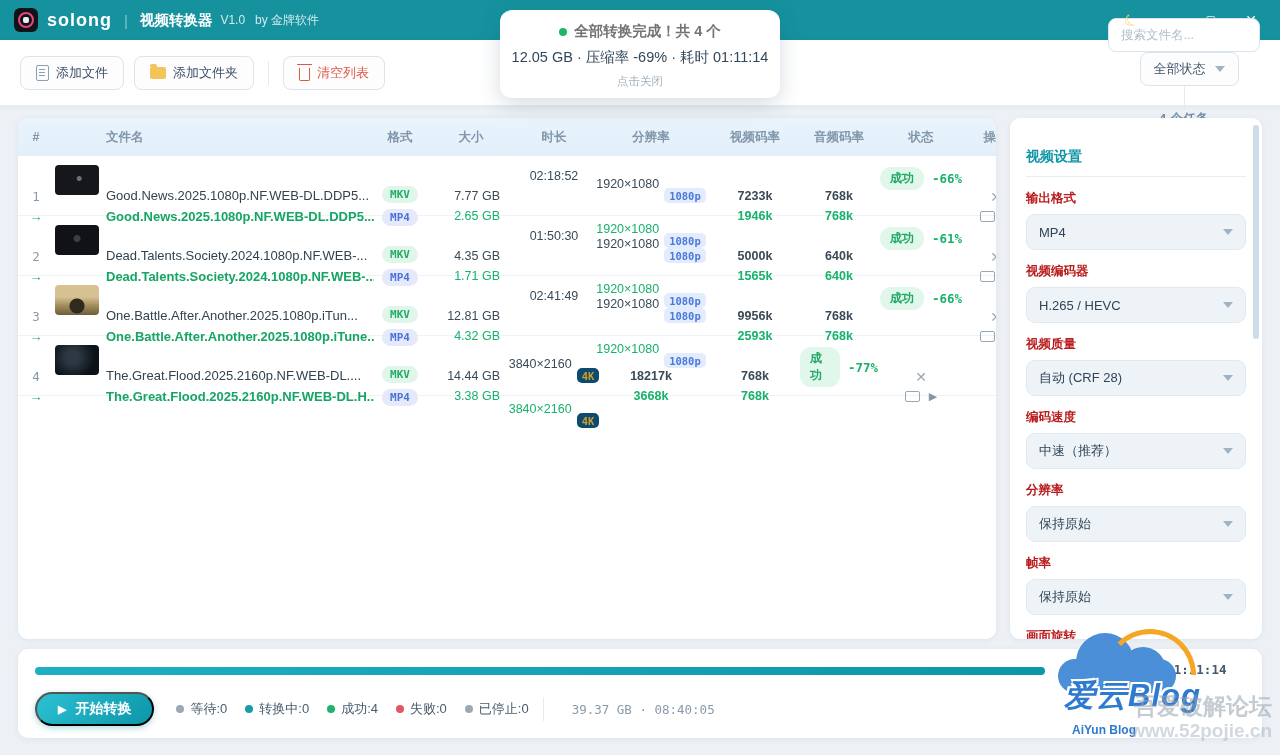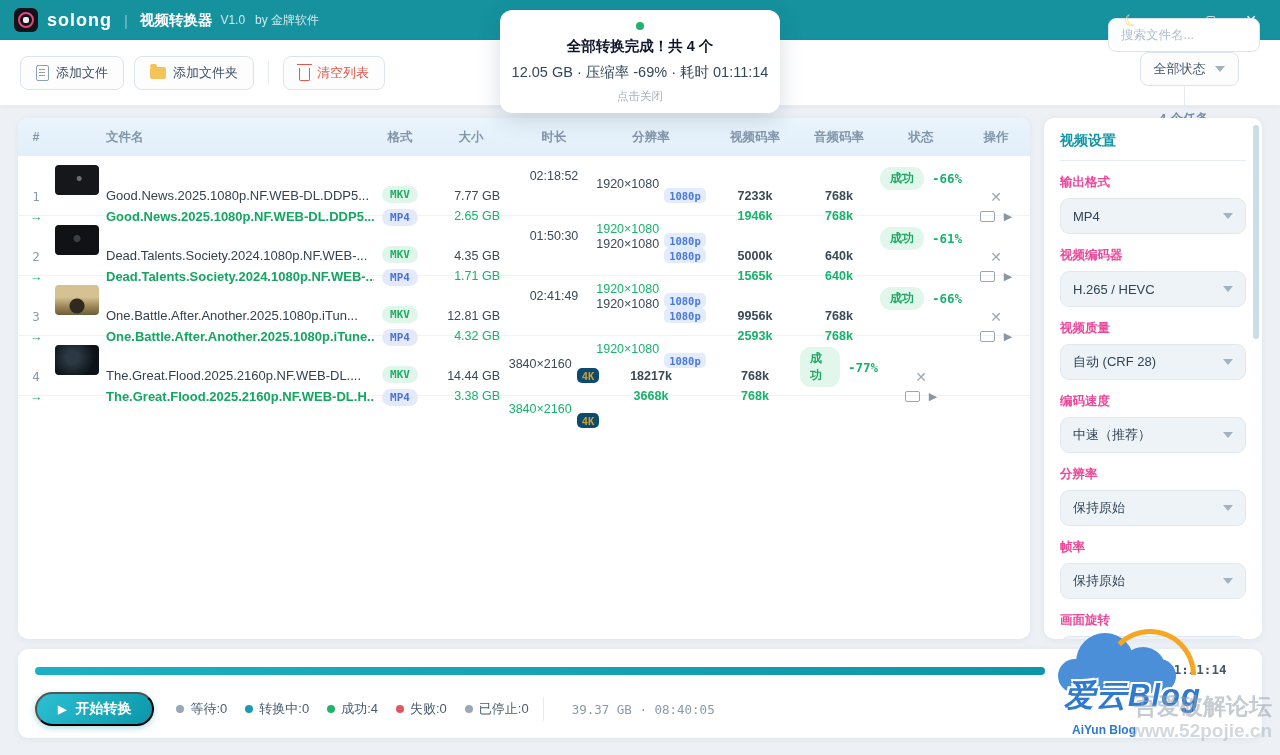--- a/index.html
+++ b/index.html
@@ -17,21 +17,21 @@
   .app-sub { font-size:14.5px; font-weight:700; }
   .app-ver { font-size:12px; color:rgba(255,255,255,.8); margin-left:8px; }
   .app-by { font-size:12px; color:rgba(255,255,255,.8); margin-left:10px; }
   .tb-right { margin-left:auto; display:flex; align-items:center; gap:10px; }
   .tb-btn { width:30px; height:26px; display:flex; align-items:center; justify-content:center; font-size:14px; color:#eaf4f6; cursor:pointer; }
   .moon { color:#ffd76e; font-size:16px; transform:rotate(-25deg); }
   .maxi { font-size:12px; }
 
   
   .notif { position:absolute; left:50%; top:10px; transform:translateX(-50%); width:280px; background:#fff; border-radius:12px; box-shadow:0 6px 22px rgba(25,60,90,.18); z-index:60; text-align:center; padding:12px 10px 9px; cursor:pointer; }
-  .notif-l1 { font-size:14.5px; color:#0f172a; font-weight:600; display:flex; align-items:center; justify-content:center; gap:7px;flex-direction:column; }
+  .notif-l1 { font-size:14.5px; color:#737373; font-weight:600; display:flex; align-items:center; justify-content:center; gap:7px; }
   .notif-dot { width:8px; height:8px; border-radius:50%; background:#21b36b; display:inline-block; }
   .notif-l2 { font-size:14.5px; color:#33475a; margin-top:7px; }
   .notif-close { font-size:11.5px; color:#a3b2c0; margin-top:7px; }
 
   
   .toolbar { height:66px; background:#fff; display:flex; align-items:center; padding:0 20px; border-bottom:1px solid #e7edf3; box-shadow:0 1px 4px rgba(30,60,90,.05); flex:0 0 auto; }
   .btn { display:inline-flex; align-items:center; gap:7px; height:34px; padding:0 15px; border:1px solid #dbe4ec; border-radius:8px; background:#fdfdfe; font-size:13px; color:#3e5166; cursor:pointer; }
   .btn + .btn { margin-left:10px; }
   .btn.danger { color:#e0584a; margin-left:0; }
   .vdiv { width:1px; height:24px; background:#e4ebf1; margin:0 14px; }
@@ -95,23 +95,23 @@
   .status { align-items:center; justify-content:flex-start; padding-top:11px; }
   .status .line { display:flex; align-items:center; gap:8px; }
   .pill { background:#e2f7eb; color:#1fa864; font-size:12px; font-weight:700; padding:3px 10px; border-radius:11px; }
   .ratio { color:#17b26b; font-size:12.5px; font-weight:700; font-family:"DejaVu Sans Mono",monospace; }
   .act { align-items:center; }
   .act .x { color:#9aa7b5; font-size:14px; cursor:pointer; line-height:14px; }
   .row2icons { display:flex; align-items:center; gap:9px; }
   .row2icons .play { color:#8897a6; font-size:11px; cursor:pointer; }
 
   
-  .sidebar { width:218px; flex:0 0 auto; padding:14px 16px 12px; position:relative; overflow:hidden; }
+  .sidebar { width:252px; flex:0 0 auto; padding:30px 16px 12px; position:relative; overflow:hidden; }
   .sb-title { color:#1296a5; font-weight:700; font-size:14px; padding-bottom:10px; border-bottom:1px solid #e6edf3; }
-  .sb-label { font-size:12.5px; color:#ec4899; font-weight:600; margin:13px 0 7px; }
+  .sb-label { font-size:12.5px; color:#b91c1c; font-weight:600; margin:13px 0 7px; }
   .sel { display:flex; justify-content:space-between; align-items:center; height:36px; background:#eef3f8; border:1px solid #e0e9f0; border-radius:9px; padding:0 12px; color:#2f4456; font-size:13px; cursor:pointer; }
   .sb-scroll { position:absolute; right:3px; top:7px; width:6px; height:214px; background:#ccdcea; border-radius:3px; cursor:pointer; }
 
   
   .footer-wrap { flex:0 0 auto; padding:10px 18px 17px; }
   .footer { padding:13px 17px 12px; position:relative; }
   .prog-row { display:flex; align-items:center; gap:16px; }
   .pbar { flex:1 1 auto; height:8px; border-radius:4px; background:linear-gradient(90deg,#1db0c2,#0d96a8); }
   .prog-label { font-family:"DejaVu Sans Mono",monospace; font-size:12.5px; font-weight:700; color:#44596d; white-space:nowrap; }
   .ctrl-row { display:flex; align-items:center; margin-top:13px; }

